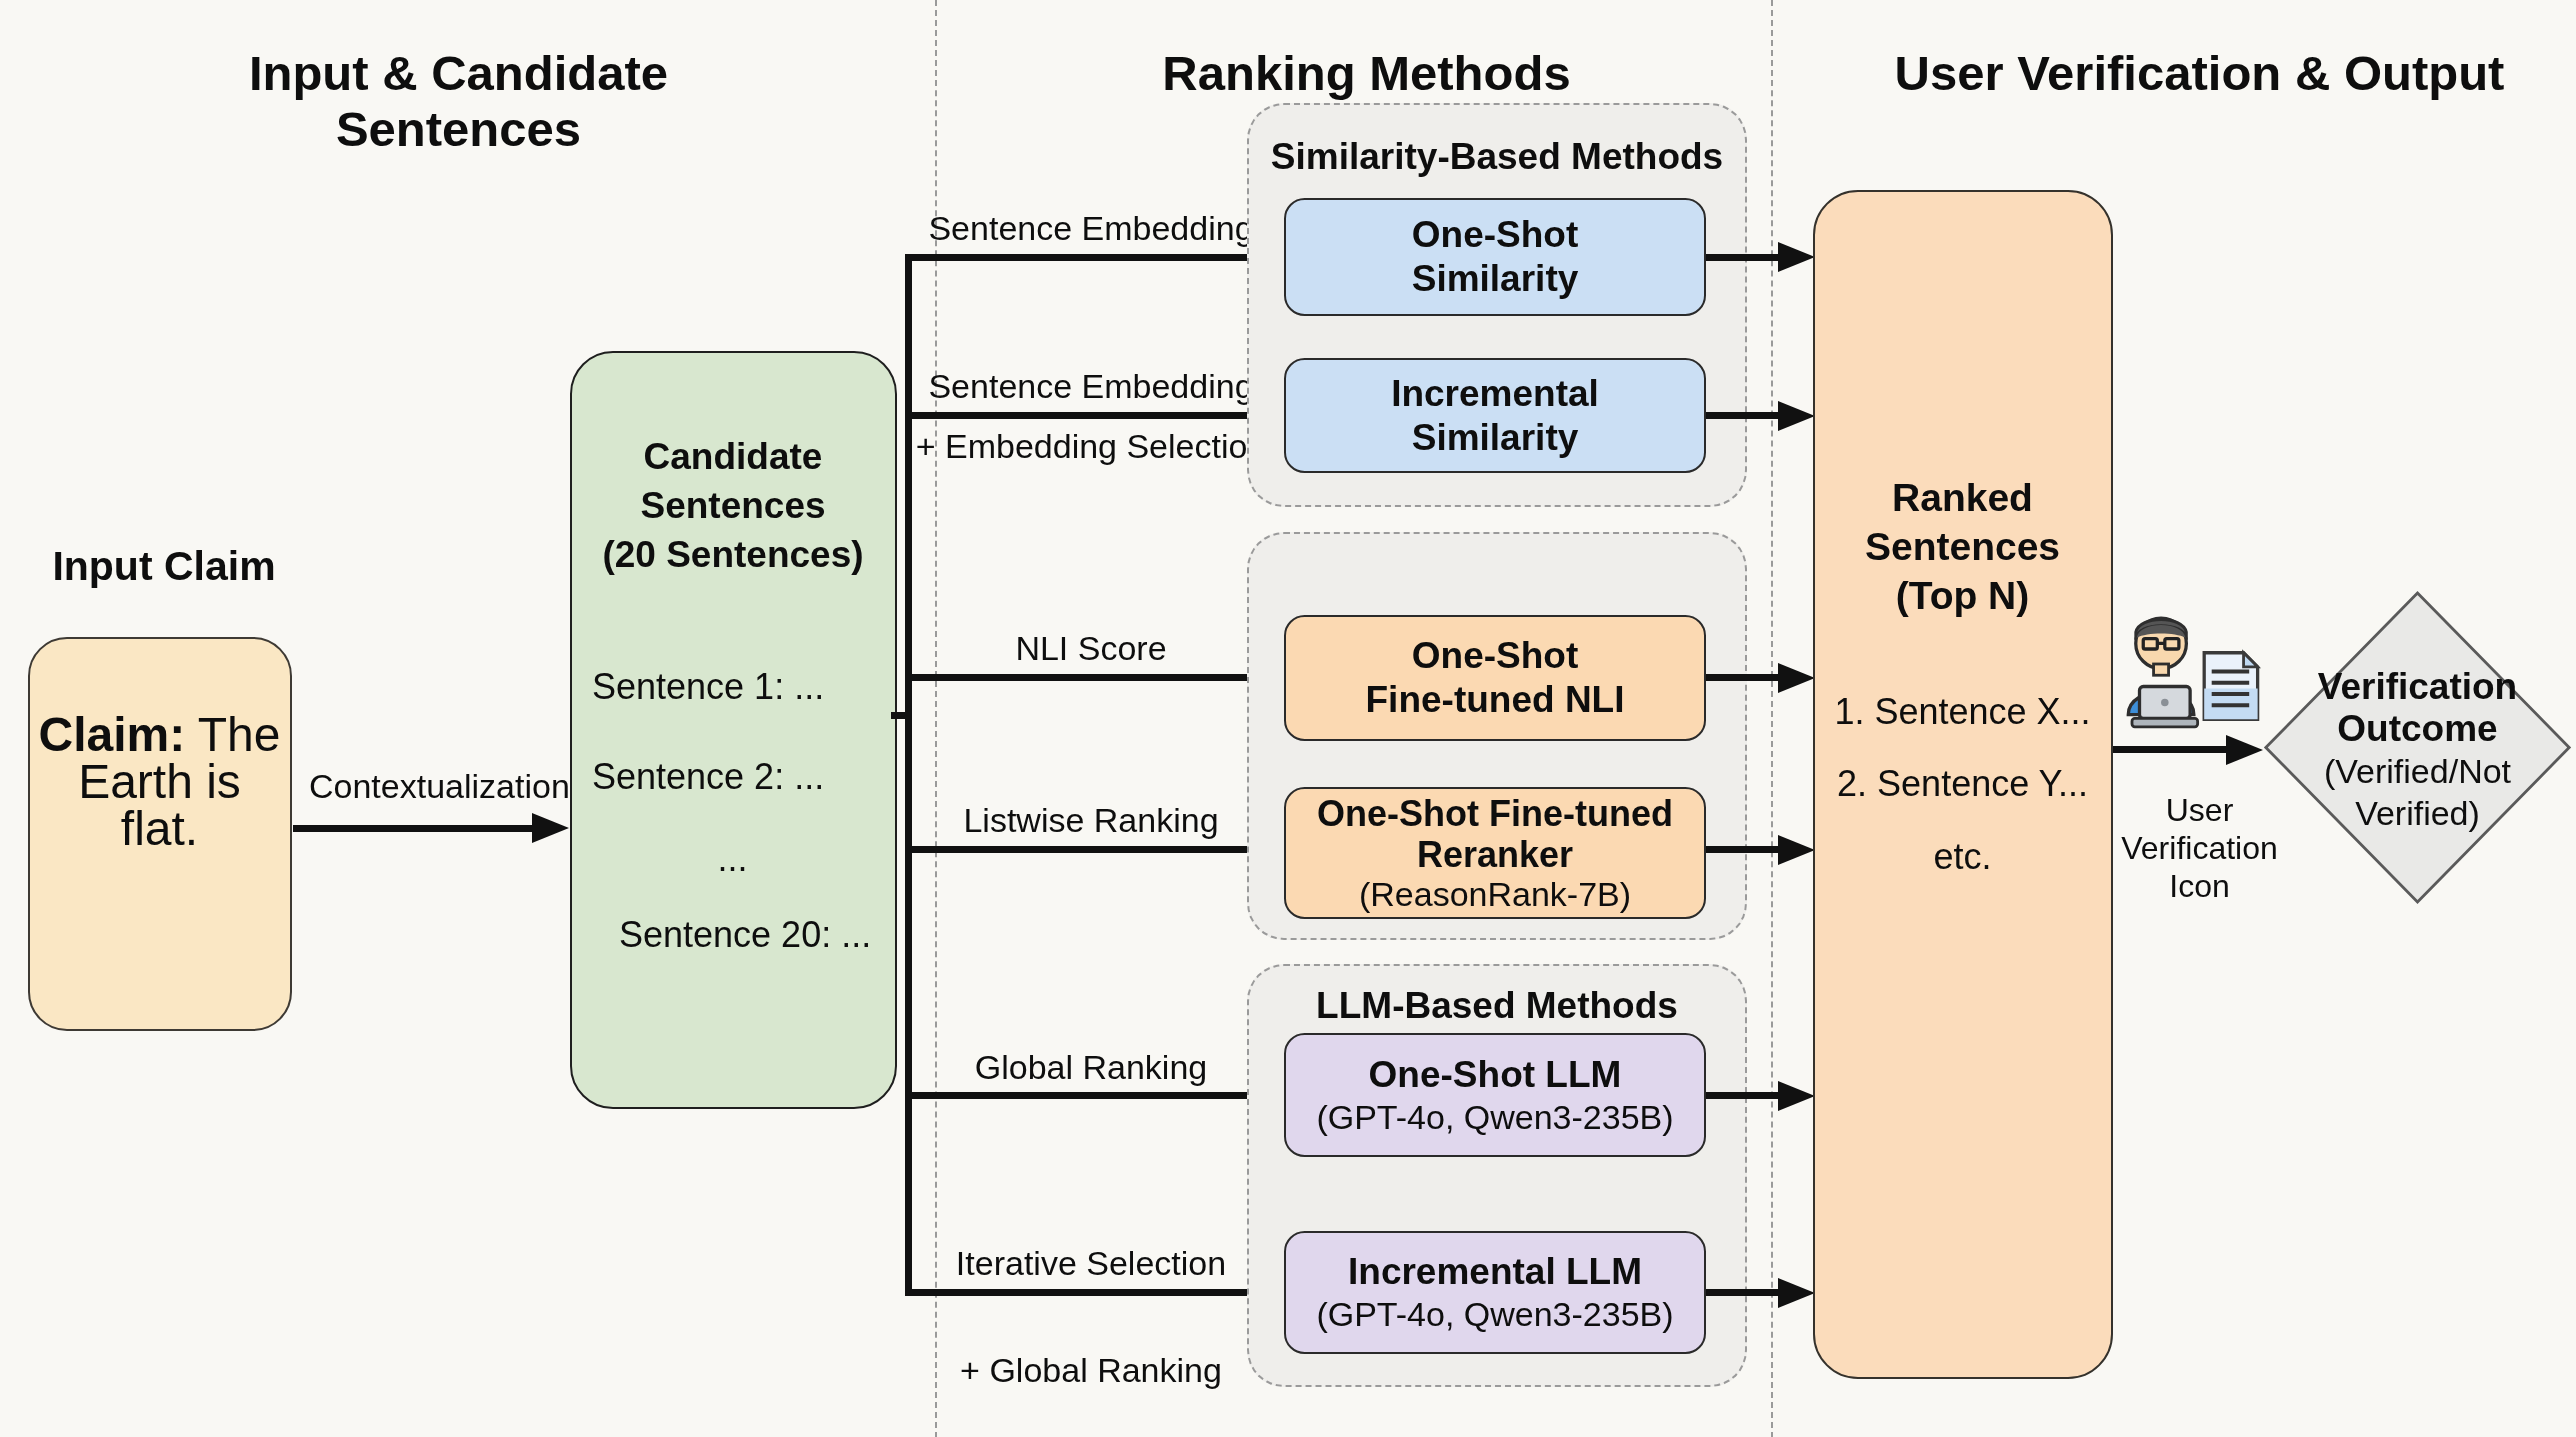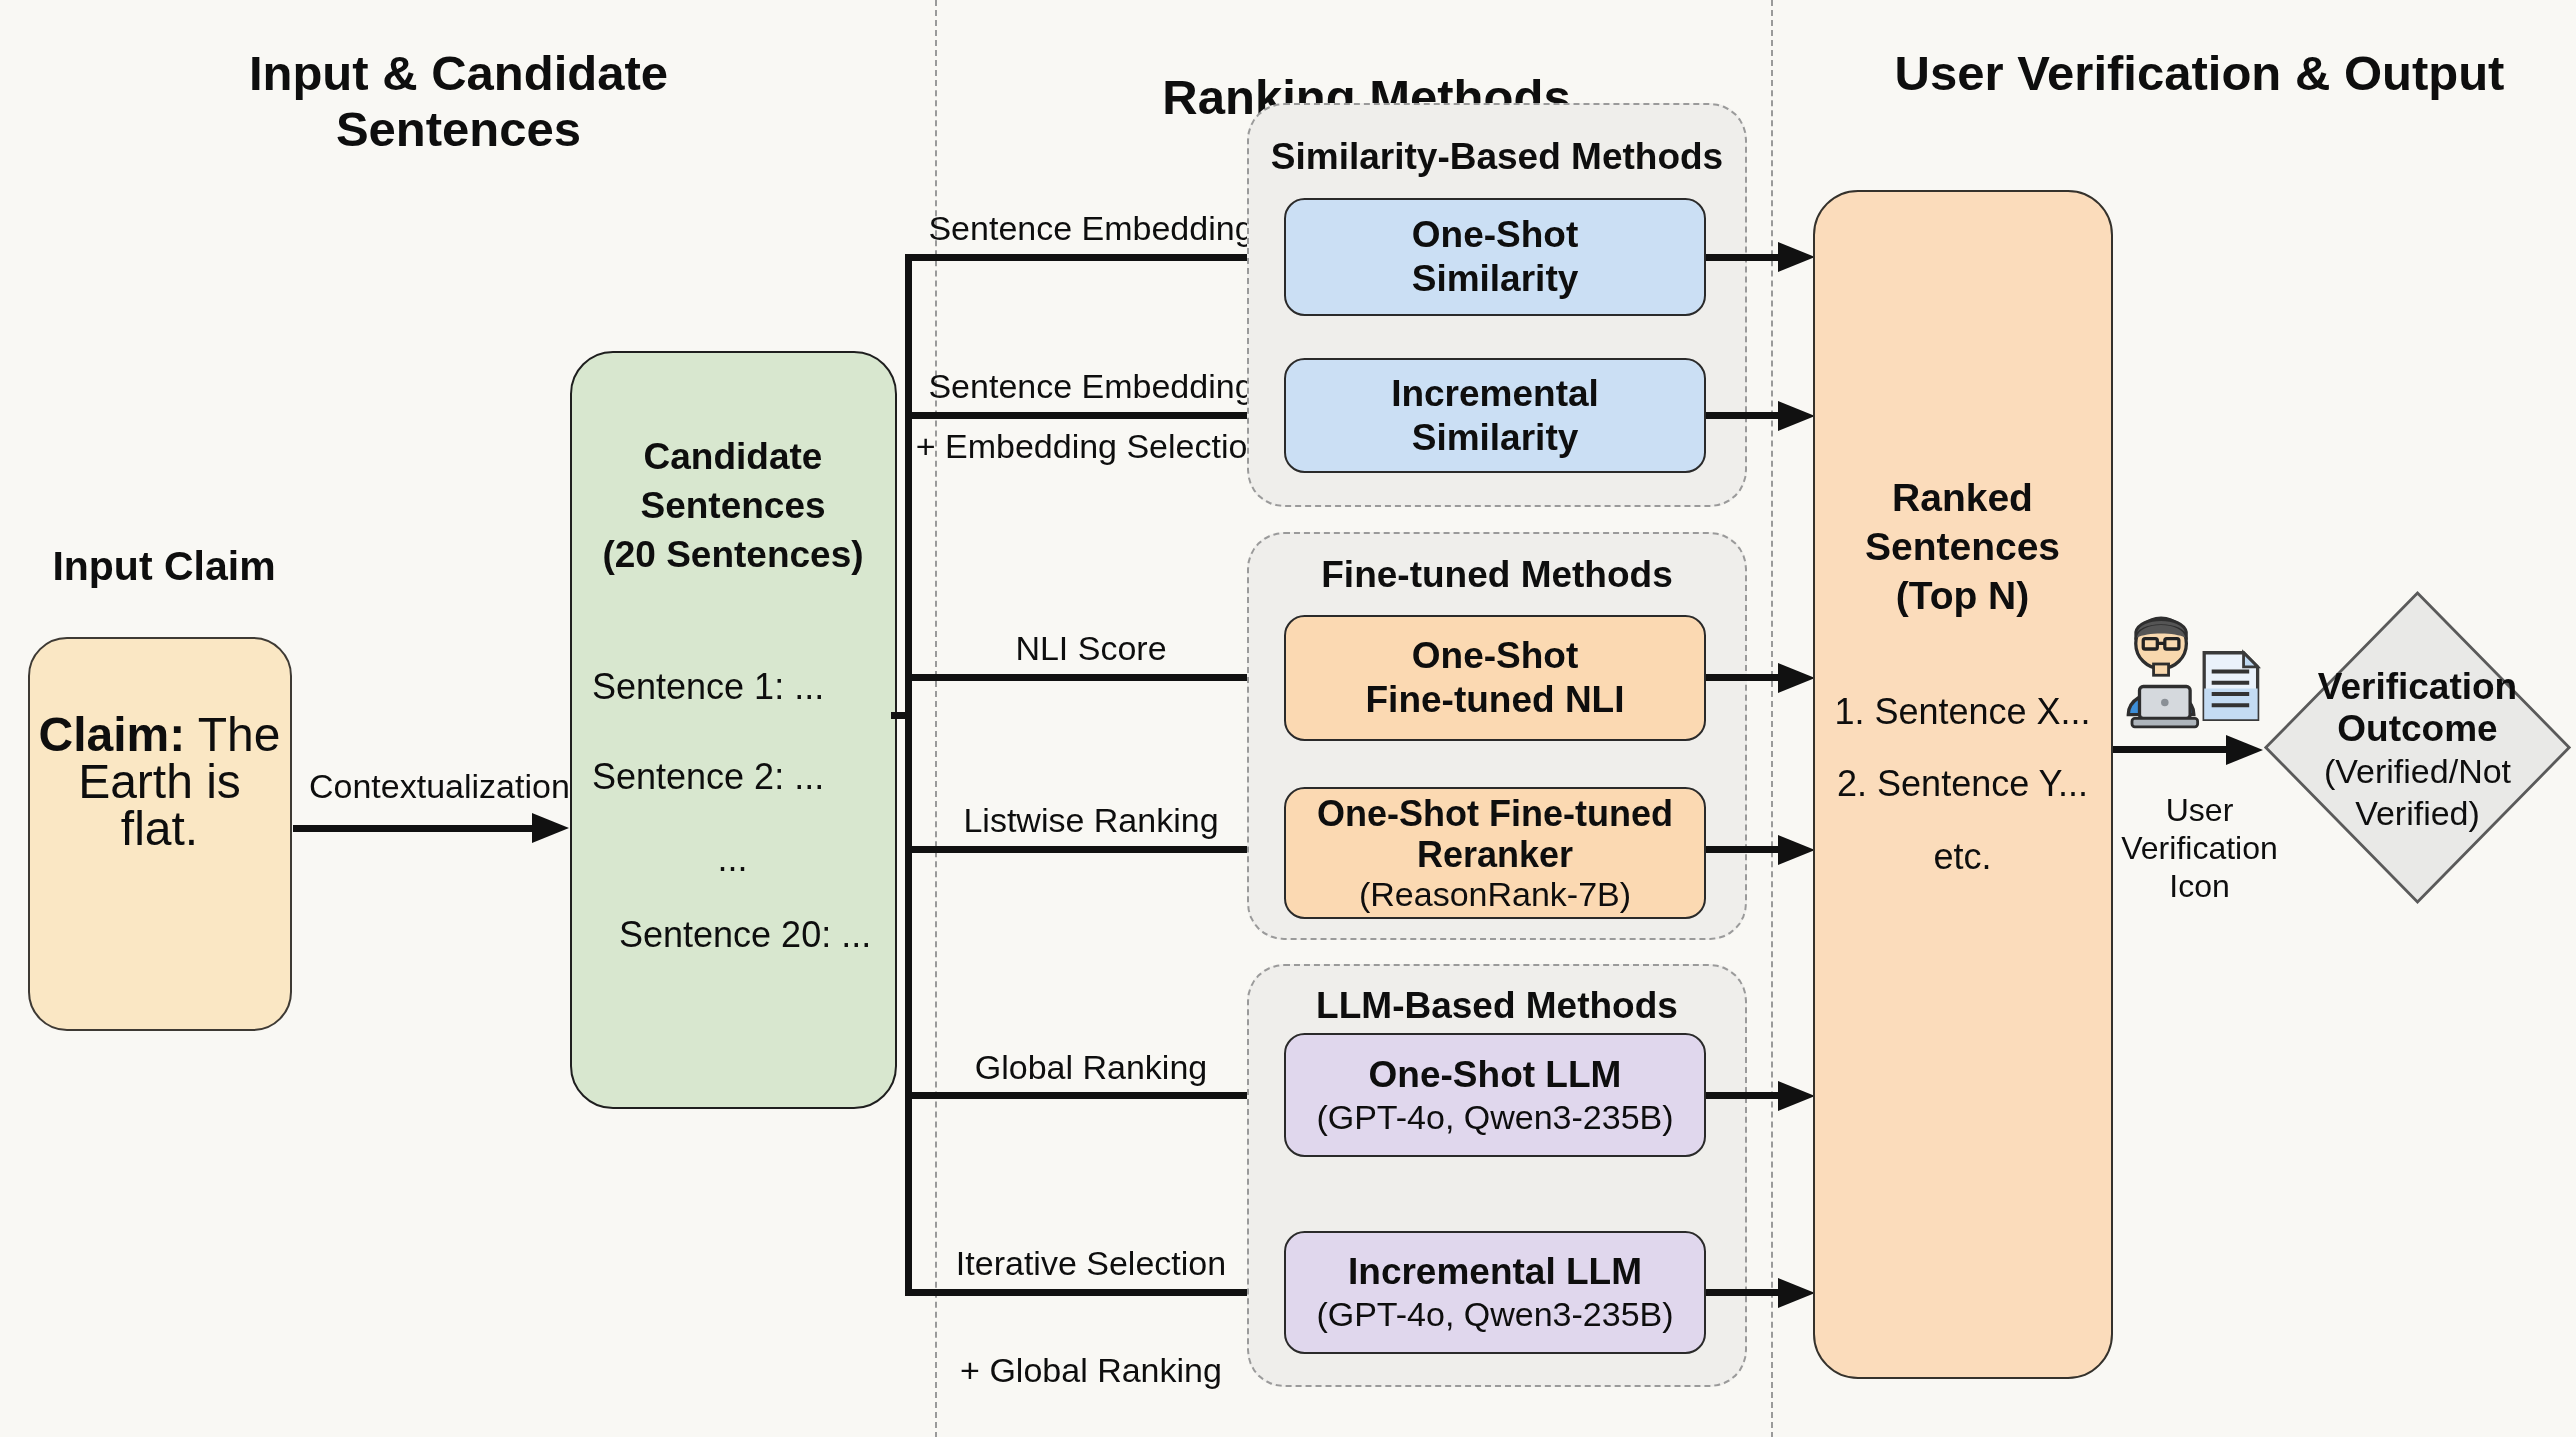--- a/index.html
+++ b/index.html
@@ -26,21 +26,21 @@
   .ctext{font-size:48px; line-height:47px; text-align:center;}
   .item{font-size:36px; line-height:45px;}
   .center{text-align:center;}
 </style>
 </head>
 <body>
 
 <div id="canvas">
 
   <div class="abs hdr" style="left:131px; top:45px; width:655px;">Input &amp; Candidate Sentences</div>
-  <div class="abs hdr" style="left:1039px; top:45px; width:655px;margin-top:24px;">Ranking Methods</div>
+  <div class="abs hdr" style="left:1039px; top:45px; width:655px;">Ranking Methods</div>
   <div class="abs hdr" style="left:1872px; top:45px; width:655px;">User Verification &amp; Output</div>
 
   <div class="abs divider" style="left:935px;"></div>
   <div class="abs divider" style="left:1771px;"></div>
 
   <div class="abs" style="left:19px; top:543px; width:290px; font-size:41px; font-weight:700; text-align:center;">Input Claim</div>
   <div class="abs rbox" style="left:28px; top:637px; width:264px; height:394px; background:var(--claim_box);"></div>
   <div class="abs ctext" style="left:37px; top:711px; width:245px;">
     <span style="font-weight:700;">Claim:</span><span> The Earth is flat.</span>
   </div>
@@ -81,21 +81,20 @@
   <div class="abs lbl" style="left:913px; top:426px; width:356px;">+ Embedding Selection</div>
   <div class="abs lbl" style="left:913px; top:628px; width:356px;">NLI Score</div>
   <div class="abs lbl" style="left:913px; top:800px; width:356px;">Listwise Ranking</div>
   <div class="abs lbl" style="left:913px; top:1047px; width:356px;">Global Ranking</div>
   <div class="abs lbl" style="left:913px; top:1243px; width:356px;">Iterative Selection</div>
   <div class="abs lbl" style="left:913px; top:1323px; width:356px;margin-top:27px;">+ Global Ranking</div>
 
   <div class="abs grp" style="left:1247px; top:103px; width:500px; height:404px;"></div>
   <div class="abs gtitle" style="left:1247px; top:136px; width:500px;">Similarity-Based Methods</div>
   <div class="abs grp" style="left:1247px; top:532px; width:500px; height:408px;"></div>
-  <div class="abs gtitle" style="left:1247px; top:554px; width:500px;">Fine-tuned Methods</div>
   <div class="abs grp" style="left:1247px; top:964px; width:500px; height:423px;"></div>
   <div class="abs gtitle" style="left:1247px; top:985px; width:500px;">LLM-Based Methods</div>
 
   <div class="abs mbox" style="left:1284px; top:198px; width:422px; height:118px; background:var(--similarity_box);">
     <div class="mline">One-Shot</div>
     <div class="mline">Similarity</div>
   </div>
   <div class="abs mbox" style="left:1284px; top:358px; width:422px; height:115px; background:var(--similarity_box);">
     <div class="mline">Incremental</div>
     <div class="mline">Similarity</div>

